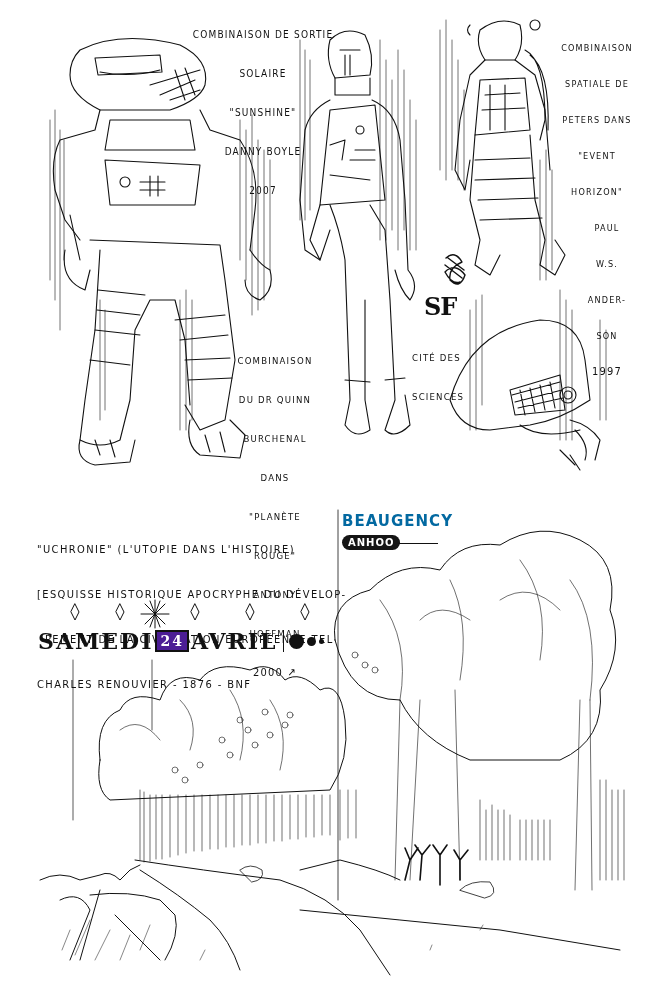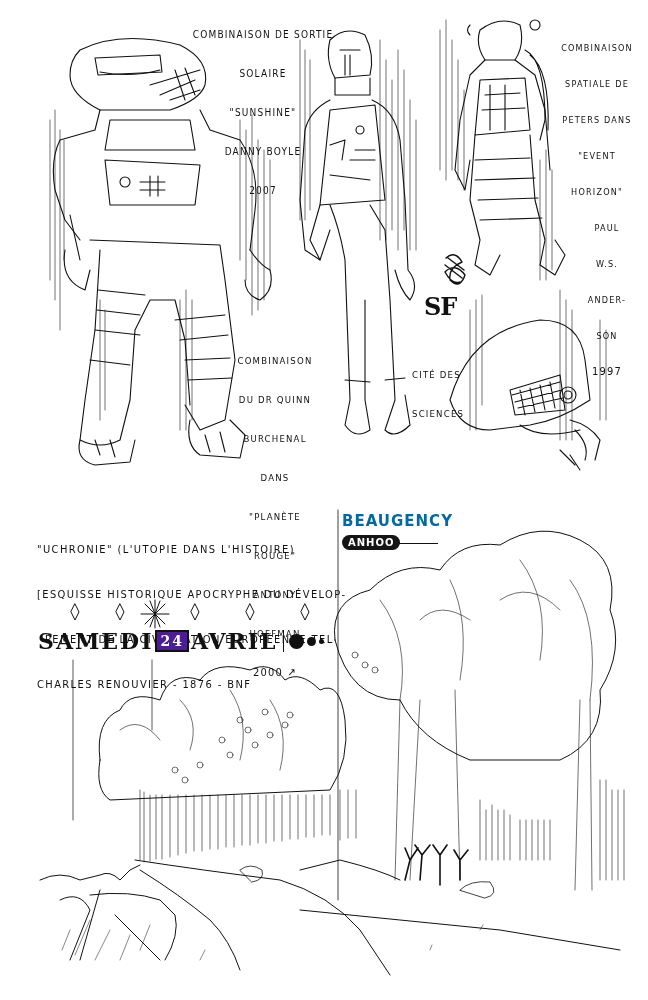--- a/index.html
+++ b/index.html
@@ -111,21 +111,21 @@
     <div>BURCHENAL</div>
     <div>DANS</div>
     <div>"PLANÈTE</div>
     <div>ROUGE"</div>
     <div>ANTONY</div>
     <div>HOFFMAN</div>
     <div style="font-size:11px;">2000 ↗</div>
   </div>
 
   <div class="sf-logo" style="left:424px; top:292px;">SF</div>
-  <div class="hand" style="left:412px; top:342px; font-size:9.5px; line-height:13px;">
+  <div class="hand" style="left:412px; top:325px; font-size:9.5px; line-height:13px;">
     <div>CITÉ DES</div>
     <div>SCIENCES</div>
   </div>
 
   <div class="hand uchronie" style="left:37px; top:512px;">
     <div>"UCHRONIE" (L'UTOPIE DANS L'HISTOIRE)</div>
     <div>[ESQUISSE HISTORIQUE APOCRYPHE DU DÉVELOP-</div>
     <div style="margin-left:8px;">PEMENT DE LA CIVILISATION EUROPÉENNE TEL</div>
     <div>CHARLES RENOUVIER - 1876 - BNF</div>
   </div>

